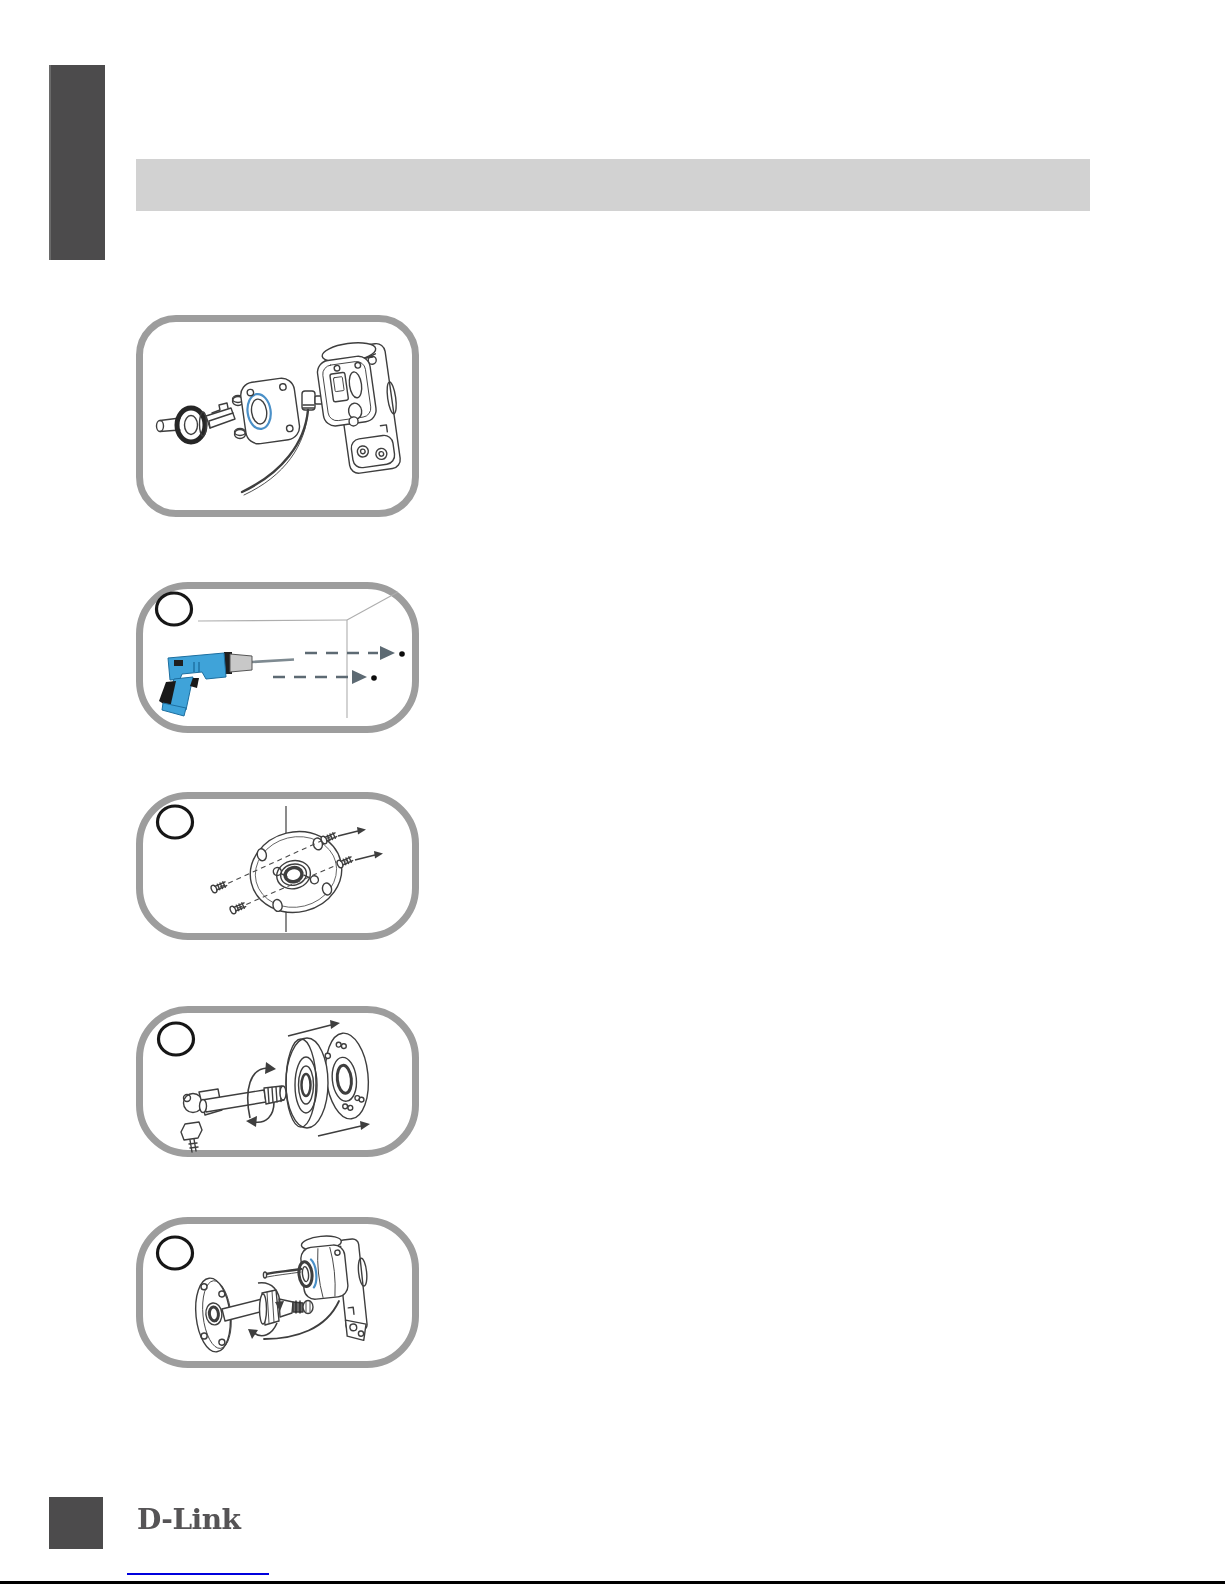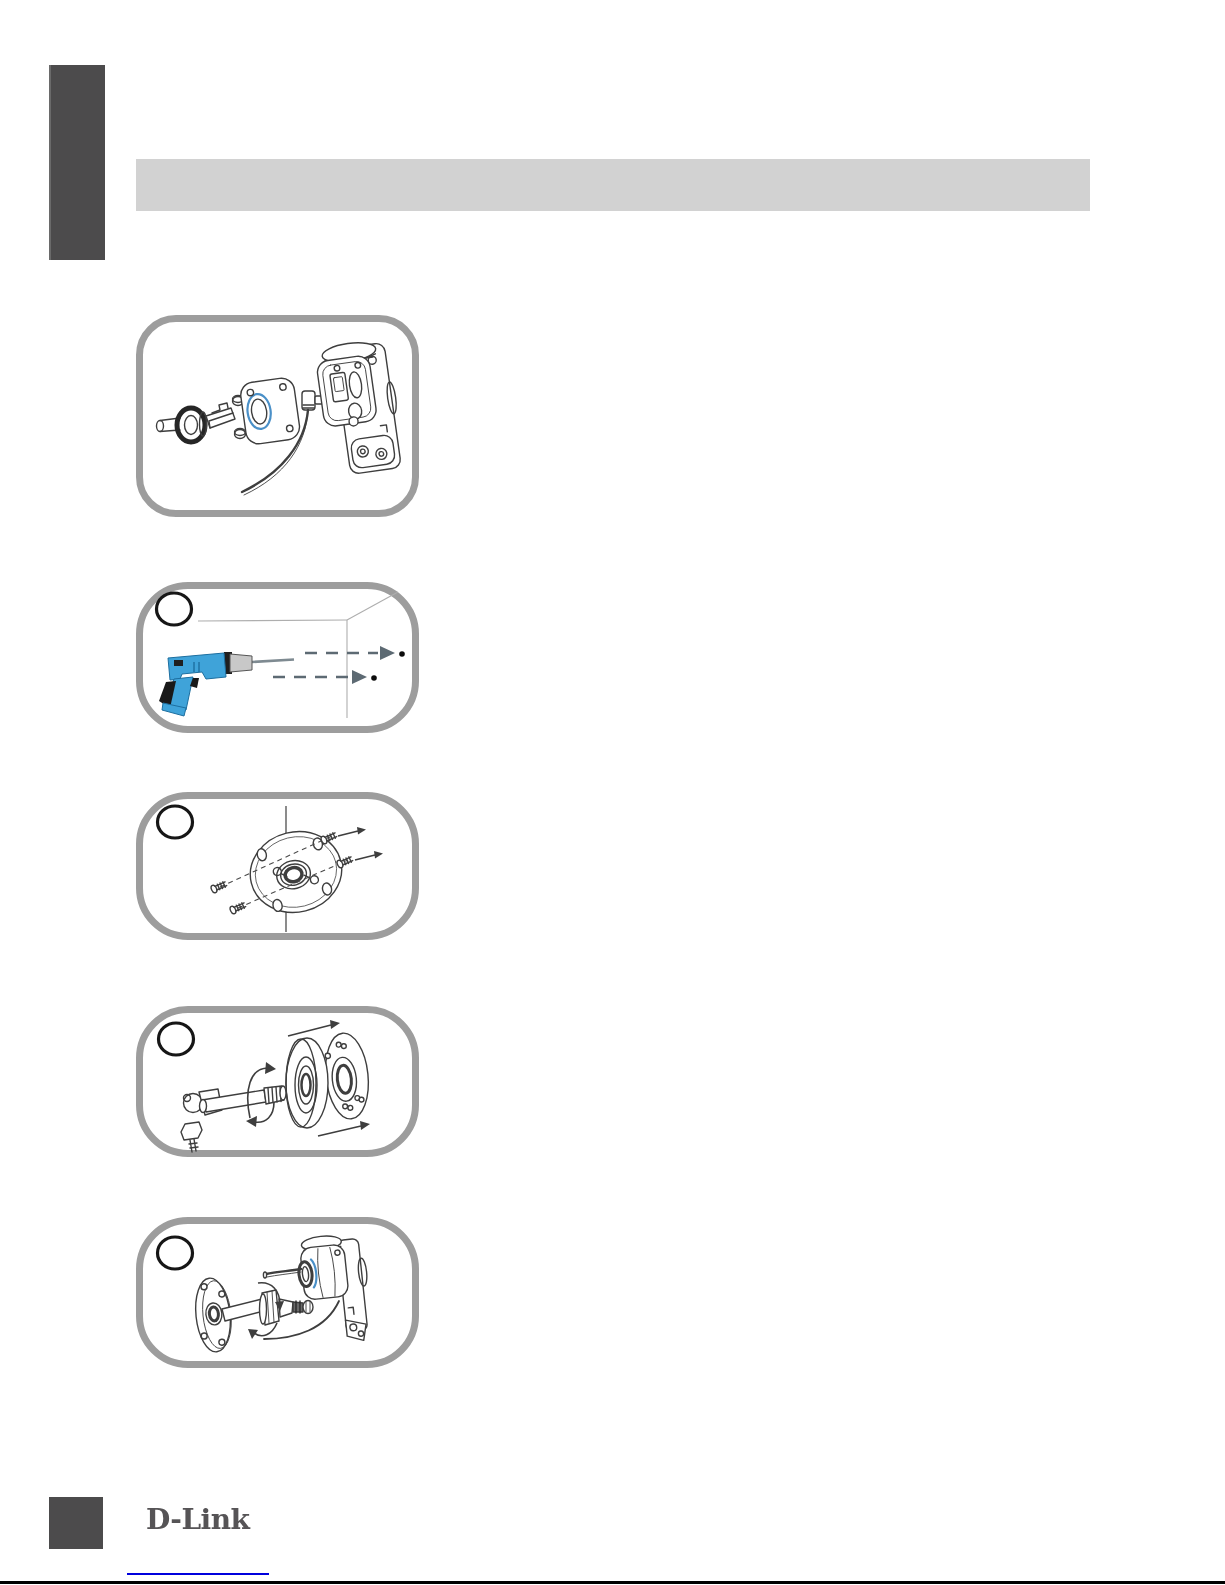--- a/index.html
+++ b/index.html
@@ -36,21 +36,21 @@
   .badge      { fill:none; stroke:#161616; stroke-width:3.2; }
   .blueline   { stroke:#4a90c8; stroke-width:2.2; fill:none; }
   .arrow      { stroke:#3e3e3e; stroke-width:1.6; fill:none; }
   .arrowhead  { fill:#3e3e3e; stroke:none; }
   .dashlead   { stroke:#4a4a4a; stroke-width:1.1; fill:none; stroke-dasharray:5 4; }
 
   .footer-square {
     position:absolute; left:49px; top:1497px; width:54px; height:52px; background:#4c4b4c;
   }
   .dlink-logo {
-    position:absolute; left:146px; top:1503px;
+    position:absolute; left:137px; top:1503px;
     font-family:"DejaVu Serif", serif; font-weight:bold; font-size:28px;
     color:#565456; letter-spacing:-0.5px;
   }
   .link-underline {
     position:absolute; left:127px; top:1573px; width:142px; height:2px; background:#0000dd;
   }
   .bottom-rule {
     position:absolute; left:0; top:1581px; width:1225px; height:3px; background:#000000;
   }
 </style>

